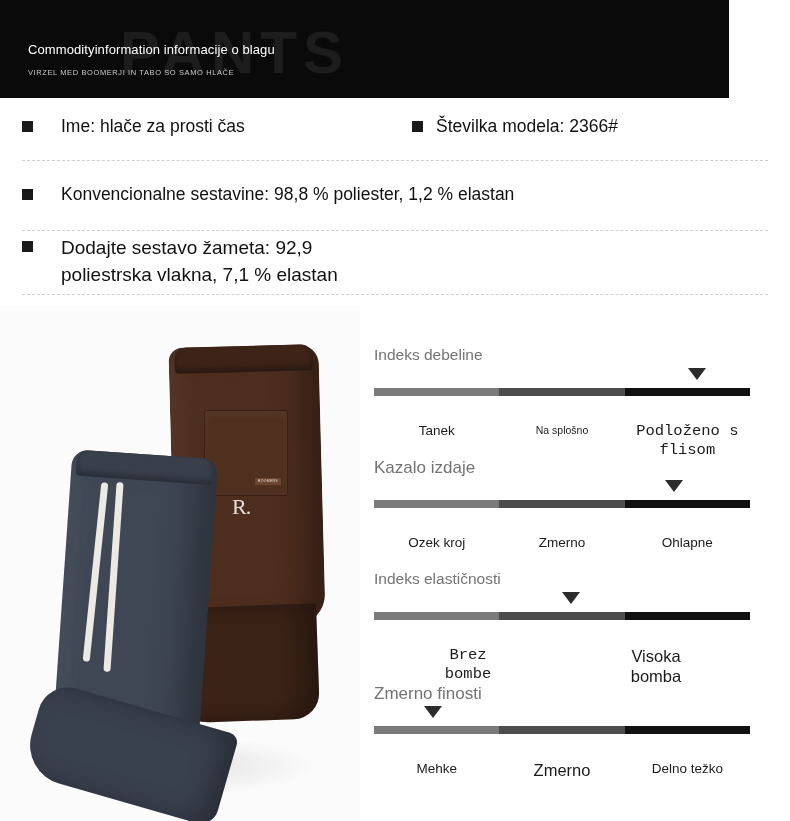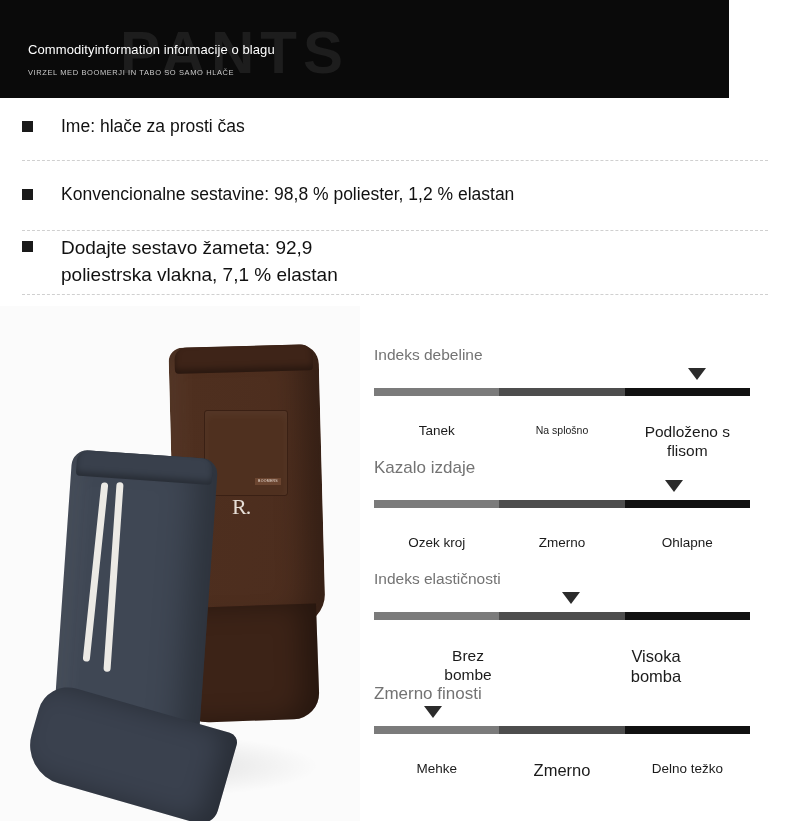--- a/index.html
+++ b/index.html
@@ -290,21 +290,21 @@
     flex: 1 1 0;
     text-align: center;
     font-size: 12.5px;
     color: #1b1b1b;
     line-height: 17px;
     padding: 0 2px;
     white-space: pre-line;
   }
   .lab.sm { font-size: 10.5px; }
   .lab.md { font-size: 13.5px; }
-  .lab.lgx { font-size: 15.5px; line-height: 19px; }
+  .lab.lgx { font-size: 15.5px; line-height: 19px; font-family: Liberation Mono, monospace; }
   .lab.lgy { font-size: 16.5px; line-height: 20px; }
 </style>
 </head>
 <body>
 
 <div class="page">
 
   <div class="banner">
     <div class="banner-ghost">PANTS</div>
     <div class="banner-title">Commodityinformation informacije o blagu</div>
@@ -312,20 +312,24 @@
   </div>
 
   <div class="specs">
     <div class="wm" style="left:290px;top:8px;width:230px;height:46px;"></div>
     <div class="wm" style="left:330px;top:78px;width:270px;height:44px;"></div>
     <div class="wm" style="left:330px;top:138px;width:270px;height:44px;"></div>
 
     <div class="spec-row r1">
       <span class="bullet"></span>
       <span class="spec-text">Ime: hlače za prosti čas</span>
+    </div>
+    <div class="spec-col-2">
+      <span class="bullet"></span>
+      <span class="spec-text">Številka modela: 2366#</span>
     </div>
 
     <div class="divider d1"></div>
 
     <div class="spec-row r2">
       <span class="bullet"></span>
       <span class="spec-text">Konvencionalne sestavine: 98,8 % poliester, 1,2 % elastan</span>
     </div>
 
     <div class="divider d2"></div>

